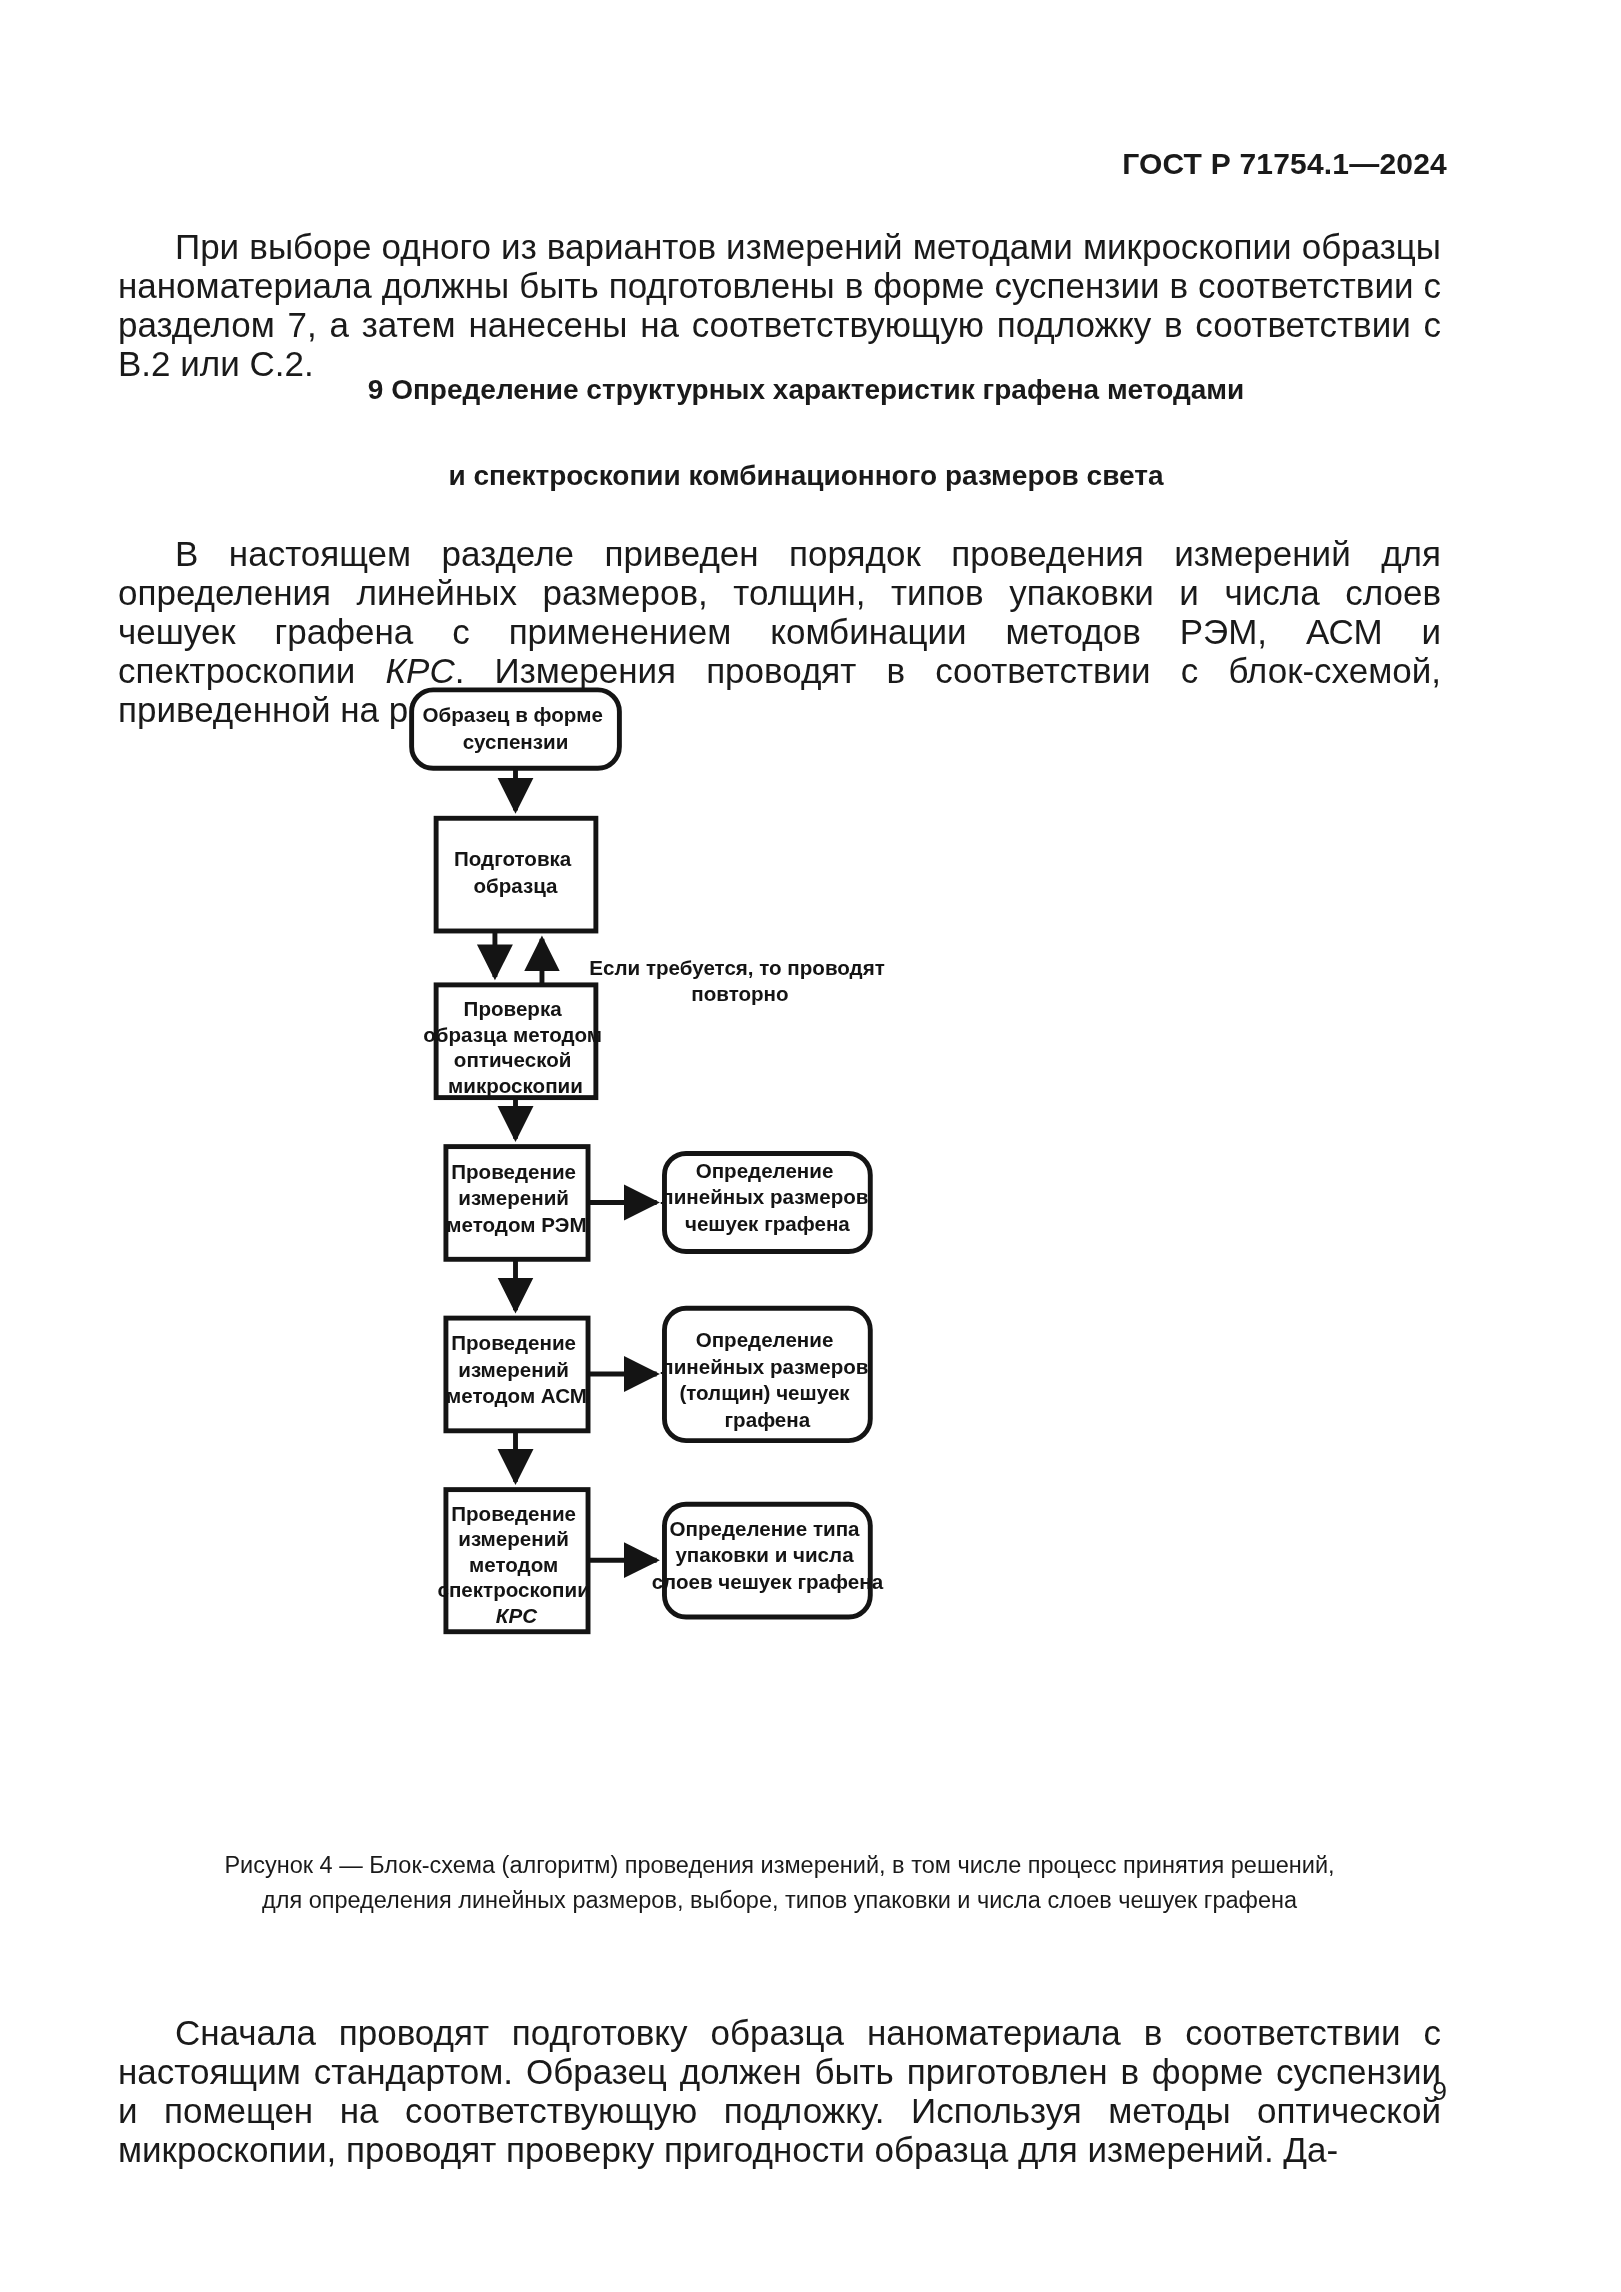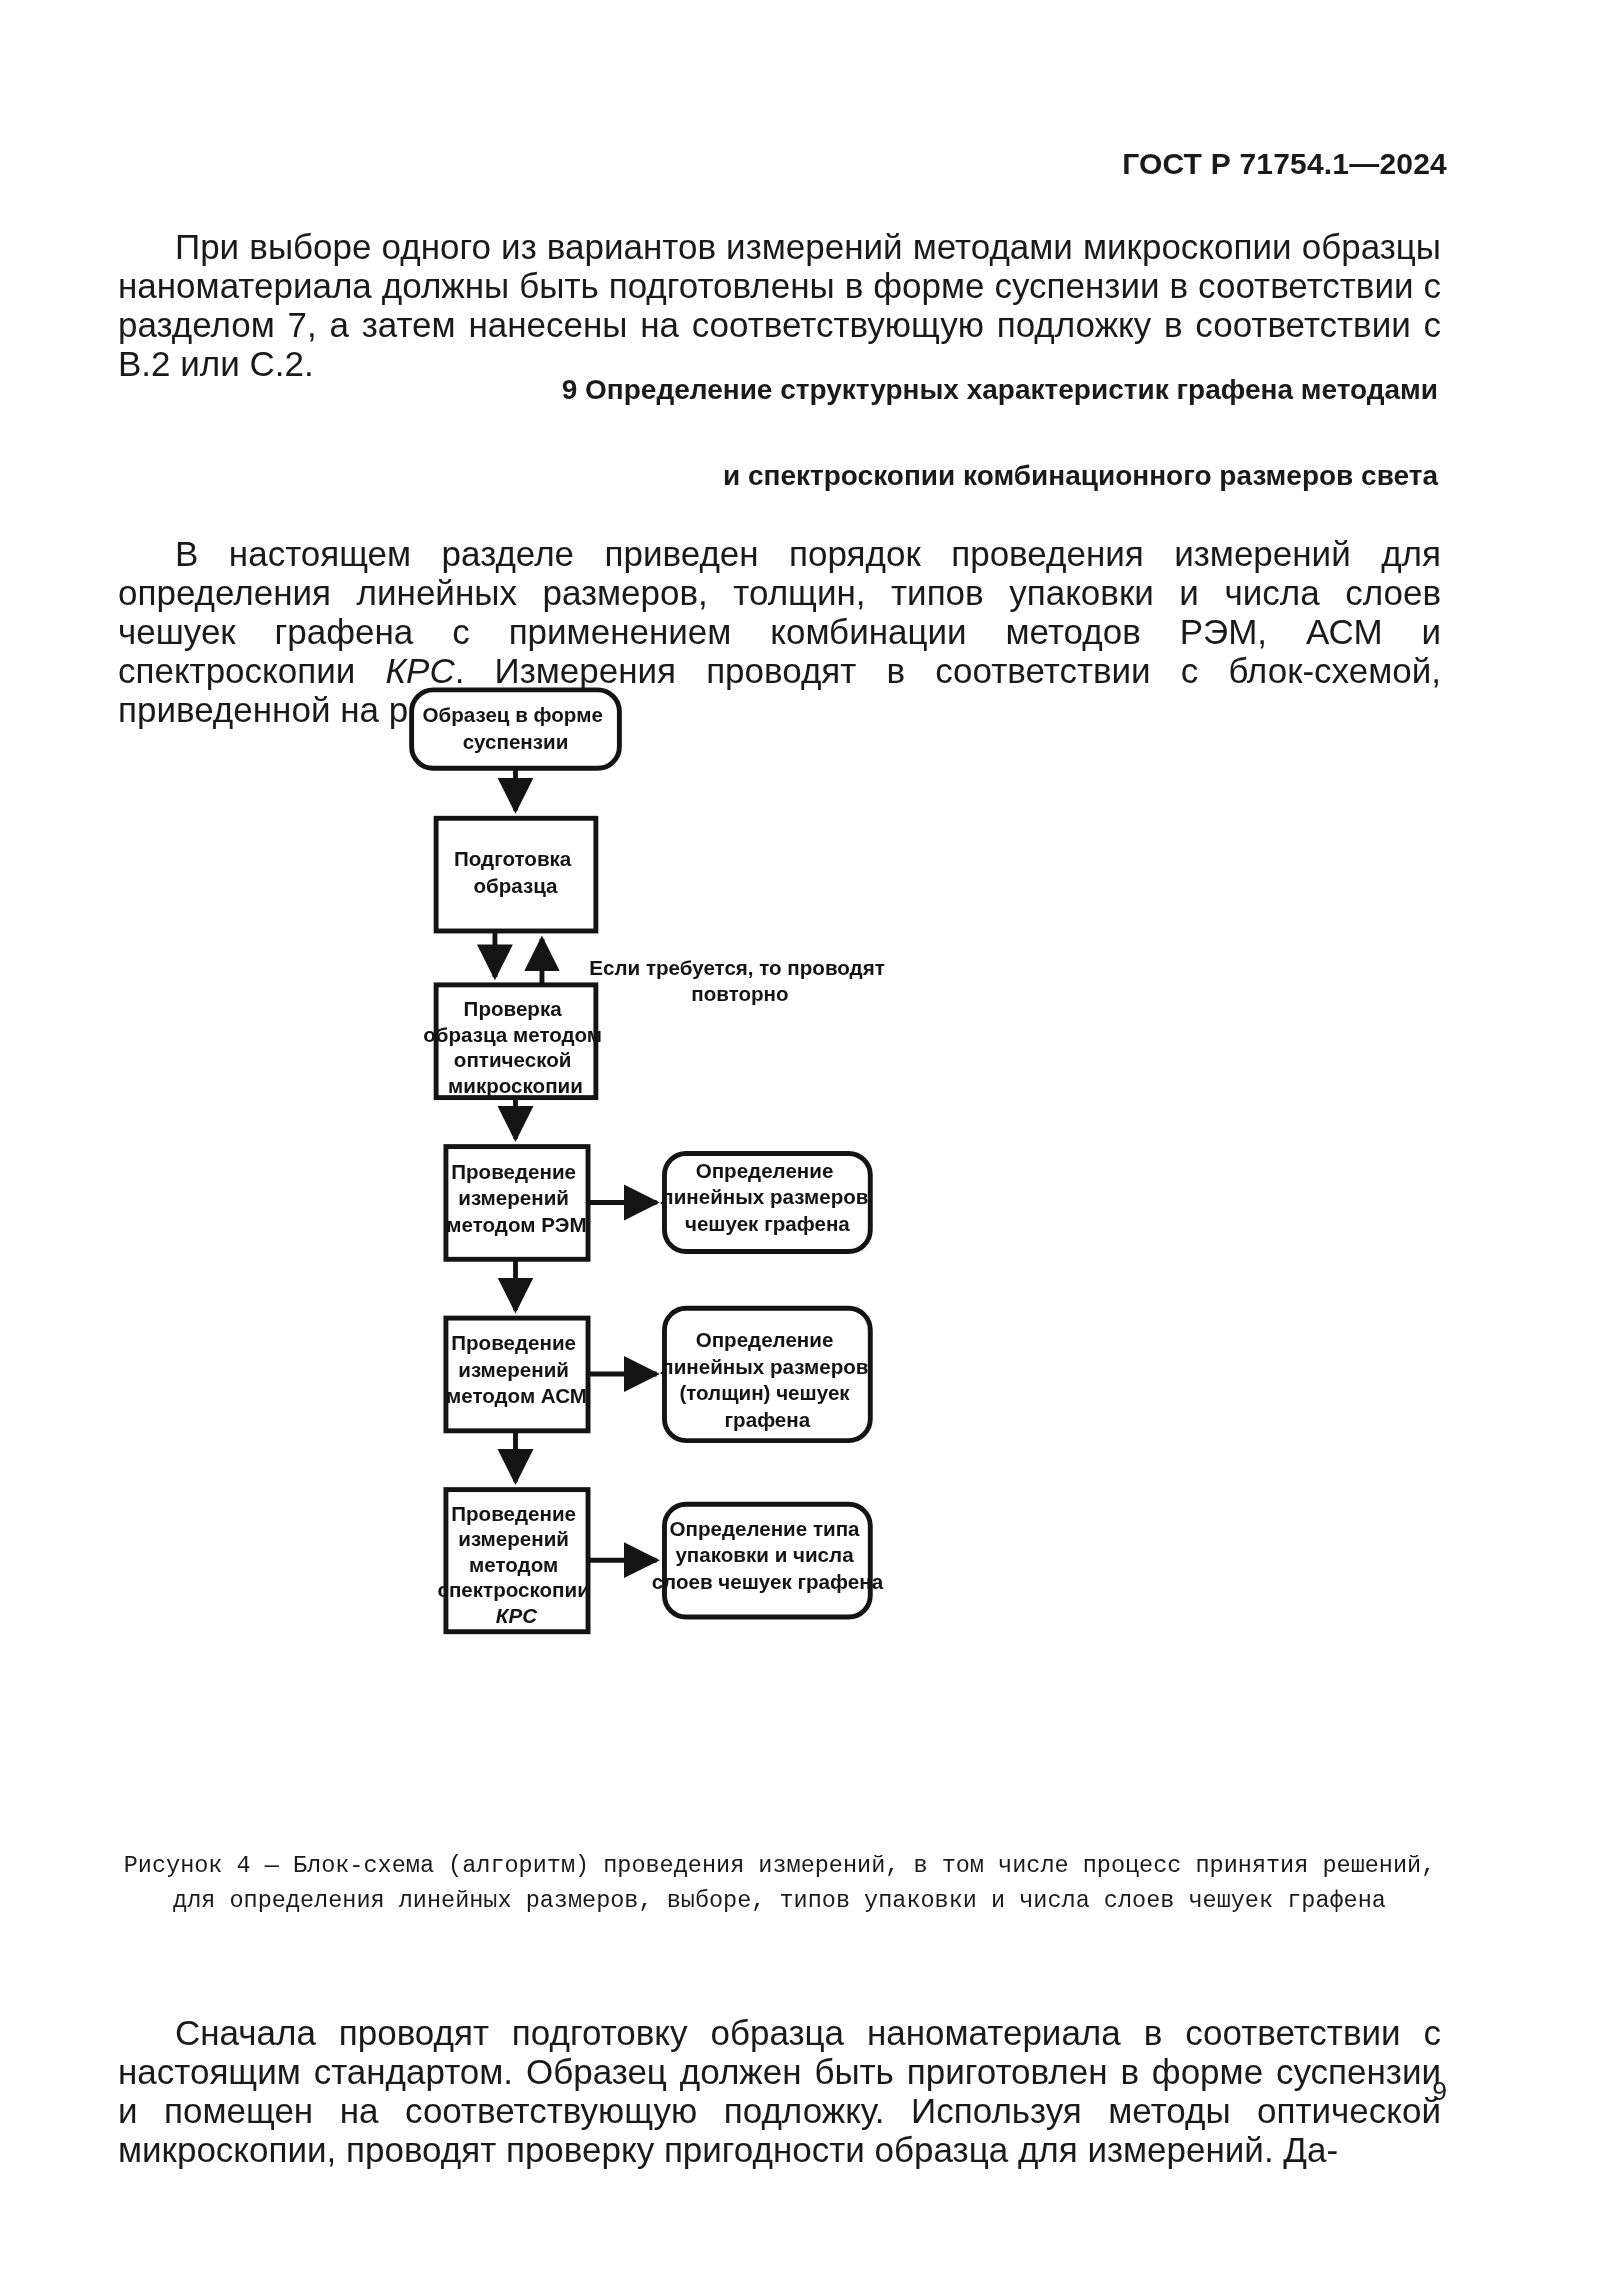--- a/index.html
+++ b/index.html
@@ -34,32 +34,32 @@
   }
 
   .para-top   { top:227px; }
   .para-intro { top:534px; }
   .para-bottom{ top:1970px;margin-top:43px; }
 
   h2.section {
     position:absolute; left:174px; width:1264px; top:368px;
     margin:0;
     font-size:28px; font-weight:bold; line-height:43px;
-    text-align:right;
+    text-align:center;
   }
 
   i.ital { font-style:italic; }
 
   
   .figure { position:absolute; left:0; top:676px; width:1376px; height:1147px; }
   .figure svg { display:block; }
 
   .fig-caption {
     position:absolute; left:118px; top:1848px; width:1323px;
-    font-size:23.5px; line-height:35px; text-align:center;font-family:Liberation Mono, monospace;
+    font-size:23.5px; line-height:35px; text-align:center;
   }
 
   
   .folio {
     position:absolute; right:174px; top:2076px;
     font-size:26.5px;
   }
 </style>
 </head>
 <body>

